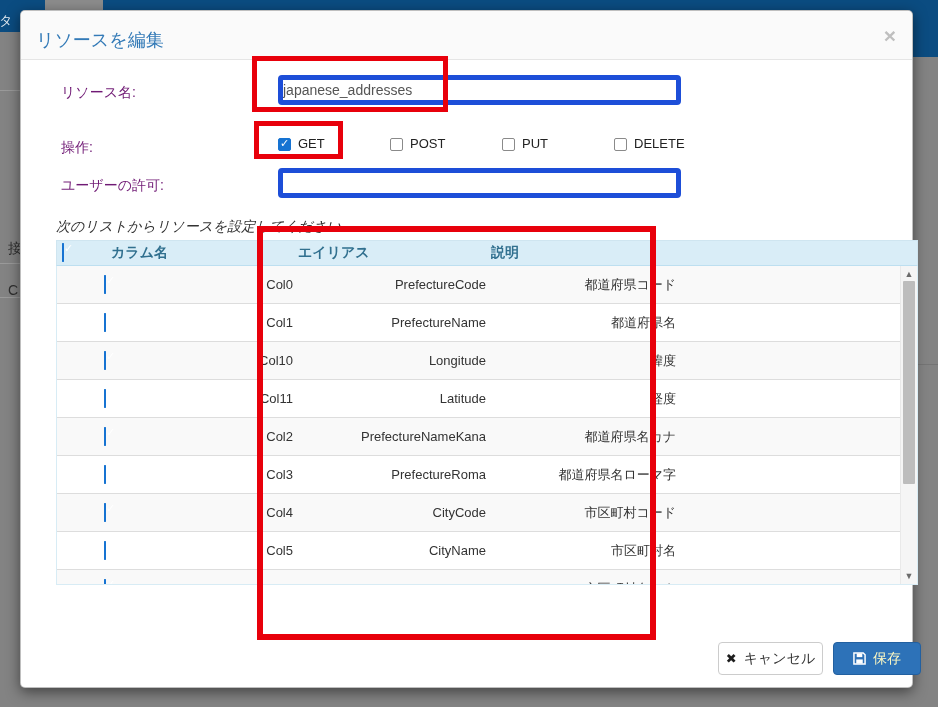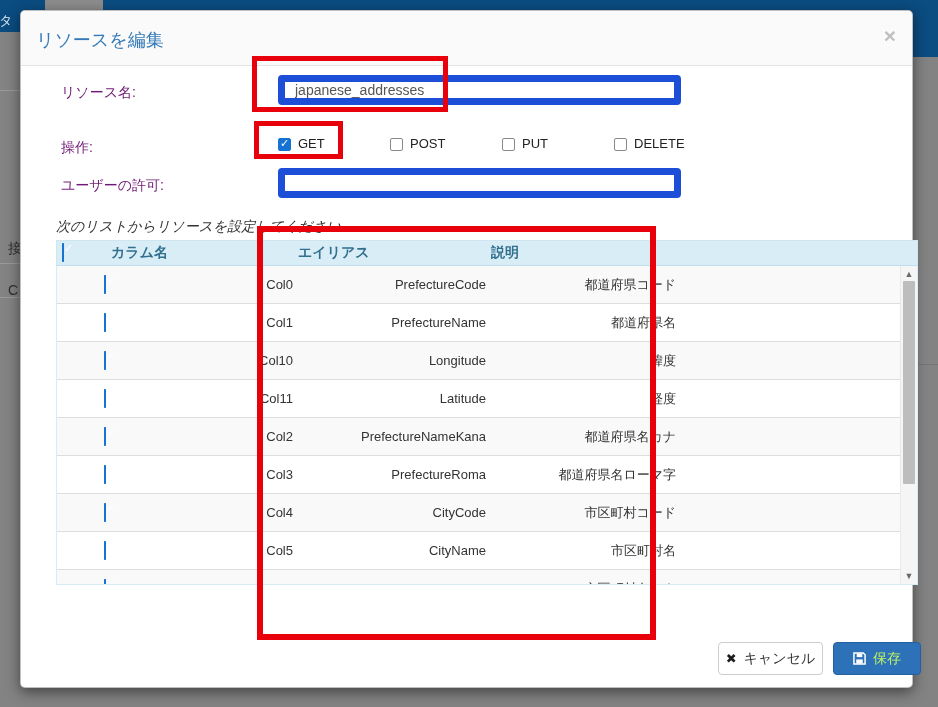--- a/index.html
+++ b/index.html
@@ -11,27 +11,27 @@
   .navbar { position:absolute; left:0; top:0; width:938px; height:57px; background:#0b4c81; }
   .nav-tab-ghost { position:absolute; left:45px; top:0; width:58px; height:10px; background:#8c8c8c; }
   .backdrop-patch-left { position:absolute; left:0; top:32px; width:20px; height:25px; background:#838383; }
   .frag { position:absolute; color:#e8eef3; font-size:13px; white-space:nowrap; }
   .frag-dark { position:absolute; color:#2f2f2f; font-size:14px; white-space:nowrap; }
   .bg-line { position:absolute; height:1px; background:#9a9a9a; }
 
   
   .modal { position:absolute; left:20px; top:10px; width:893px; height:678px; background:#fff;
            border:1px solid rgba(0,0,0,.25); border-radius:5px; box-shadow:0 4px 14px rgba(0,0,0,.5); }
-  .modal-header { position:relative; height:55px; background:#fafafa; border-bottom:1px solid #e5e5e5;
+  .modal-header { position:relative; height:49px; background:#fafafa; border-bottom:1px solid #e5e5e5;
                   border-radius:5px 5px 0 0; }
   .modal-title { position:absolute; left:15px; top:17px; font-size:18px; color:#337ab7; }
   .modal-close { position:absolute; right:16px; top:14px; font-size:21px; color:#bfbfbf; font-weight:bold; cursor:pointer; line-height:1; }
   .form-label { position:absolute; left:40px; font-size:14px; font-weight:normal; color:#701a75; }
-  .text-input { position:absolute; left:257px; width:403px; height:30px; border:7px solid #1d4ed8; border-radius:4px;
-                font-size:14px; color:#555; padding:0 10px; font-family:inherit; background:#fff; }
+  .text-input { position:absolute; left:257px; width:403px; height:30px; border:5px solid #1d4ed8; border-radius:4px;
+                font-size:14px; color:#555; padding:0 0; font-family:inherit; background:#fff; }
   .ops { position:absolute; left:257px; top:125px; display:flex; }
   .op-item { width:112px; display:flex; align-items:flex-end; gap:7px; font-size:13px; color:#222; }
 
   .cb { width:13px; height:13px; border:1px solid #8a8a8a; border-radius:2px; background:#fff; position:relative; flex:0 0 13px; }
   .cb.checked { background:#1673d2; border-color:#1673d2; }
   .cb.checked::after { content:"✓"; position:absolute; left:1px; top:-2px; color:#fff; font-size:11px; font-weight:bold; }
 
   .instruction { position:absolute; left:35px; top:207px; font-size:14px; color:#333;font-style:italic; }
 
   
@@ -52,21 +52,21 @@
   .sbar { position:absolute; right:0; top:0; bottom:0; width:17px; background:#f5f5f5; border-left:1px solid #e9e9e9; }
   .sbar .arrow { position:absolute; left:0; width:100%; text-align:center; font-size:9px; color:#6b6b6b; line-height:12px; }
   .sbar .arrow.up { top:2px; }
   .sbar .arrow.down { bottom:2px; }
   .sbar .thumb { position:absolute; left:2px; right:2px; top:15px; height:203px; background:#bdbdbd; border-radius:1px; }
 
   
   .btn { position:absolute; top:631px; height:33px; border-radius:4px; font-size:14px; display:flex;
          align-items:center; justify-content:center; gap:7px; cursor:pointer; font-family:inherit; }
   .btn-cancel { left:697px; width:105px; background:#fff; border:1px solid #ccc; color:#333; }
-  .btn-save { left:812px; width:88px; background:#2d72b8; border:1px solid #2260a0; color:#bef264; }
+  .btn-save { left:812px; width:88px; background:#2d72b8; border:1px solid #2260a0; color:#fef9c3; }
   .x-icon { font-weight:bold; font-size:13px; color:#1d1d1d; }
   .floppy { width:13px; height:13px; display:inline-block; }
 
   
   .anno { position:absolute; border:5px solid #e8000b; pointer-events:none; }
   .anno-1 { left:252px; top:56px;  width:196px; height:56px; }
   .anno-2 { left:254px; top:121px; width:89px;  height:38px; }
   .anno-3 { left:257px; top:226px; width:399px; height:414px; border-width:6px; }
 </style>
 </head>

